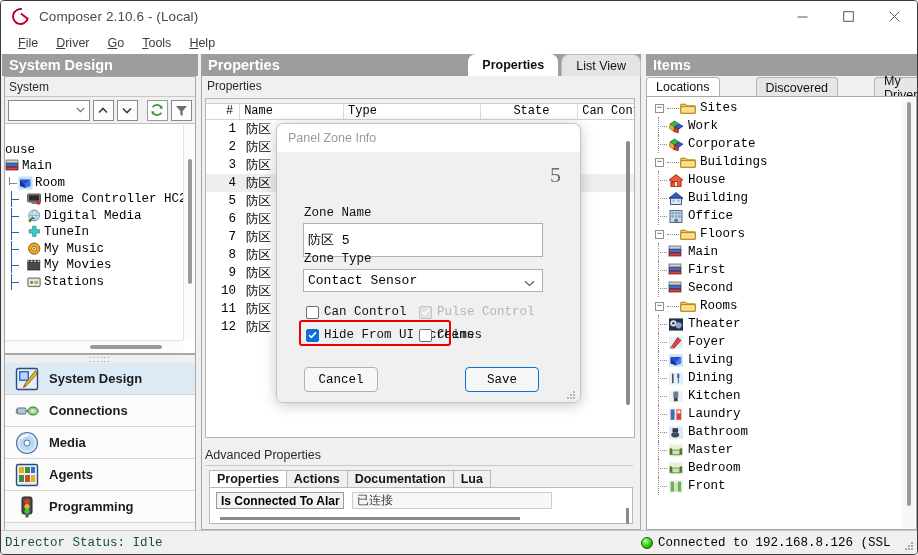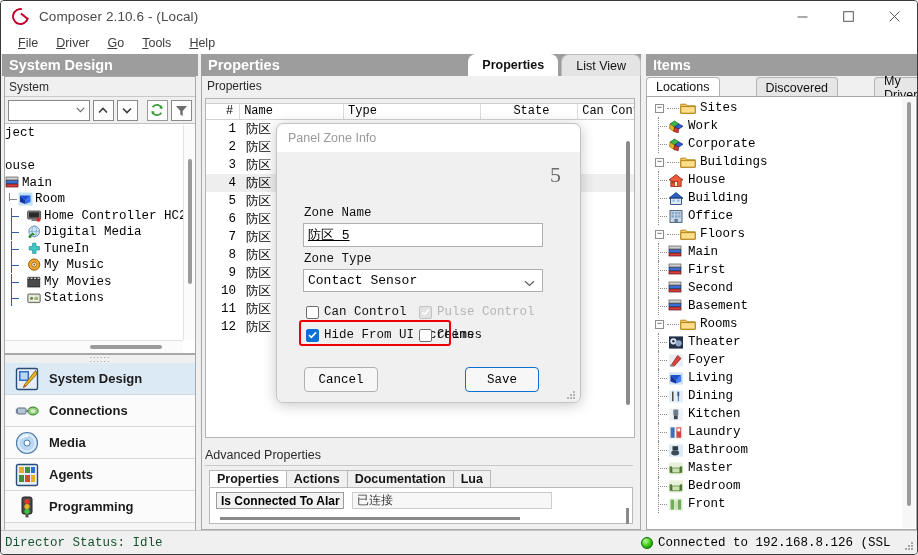--- a/index.html
+++ b/index.html
@@ -286,23 +286,23 @@
   }
   .modal-body { position:relative; height:252px; background:#f0f0f0; }
   .zone-num {
     position:absolute; right:19px; top:10px;
     font-family:"Liberation Serif", serif; font-size:22px; color:#6d6d6d;
   }
   .fld-label {
     font-family:"Liberation Mono", monospace; font-size:12.5px; color:#111;
   }
   .txtinput {
-    height:24px; border:1px solid #b0b0b0; background:#ffffff;
+    height:34px; border:1px solid #b0b0b0; background:#ffffff;
     display:flex; align-items:center; padding-left:4px;
-    font-family:"Liberation Mono", monospace; font-size:13px; color:#000;text-decoration:underline;
+    font-family:"Liberation Mono", monospace; font-size:13px; color:#000;
   }
   .selinput {
     height:23px; border:1px solid #b0b0b0; background:#ffffff;
     display:flex; align-items:center; padding-left:4px;
     font-family:"Liberation Mono", monospace; font-size:13px; color:#000;
     position:relative;
   }
   .selinput .chev { position:absolute; right:7px; top:6px; }
   .cbrow { display:flex; align-items:center; }
   .cbox {
@@ -396,23 +396,20 @@
           </svg>
         </div>
         <div class="tbtn">
           <svg width="13" height="13" viewBox="0 0 13 13">
               <polygon points="1,2 12,2 7.7,7 7.7,12 5.3,10.4 5.3,7" fill="#6d6d6d"></polygon>
             </svg>
         </div>
       </div>
       <div class="tree-area">
         <div class="tree-clip" id="left-tree">
-            <div class="tnode">
-              <span>ject</span>
-            </div>
             <div class="tnode">
               <span></span>
             </div>
             <div class="tnode">
               <span>ouse</span>
             </div>
             <div class="tnode">
               <span class="tico"><svg width="15" height="14" viewBox="0 0 15 14">
                   <rect x="1" y="8" width="12" height="3" fill="#d84040" stroke="#5a1111" stroke-width="0.7"></rect>
                   <rect x="1" y="4.5" width="12" height="3" fill="#3a6fd8" stroke="#16295a" stroke-width="0.7"></rect>
@@ -811,32 +808,20 @@
             <span style="width:21px;height:18px;position:relative;display:inline-block;flex:0 0 auto;">
               <span style="position:absolute;left:11px;top:0;bottom:0;width:0;border-left:1px dotted #8a8a8a;"></span>
               <span style="position:absolute;left:11px;top:9px;width:9px;height:0;border-top:1px dotted #8a8a8a;"></span>
             </span>
             <span class="rico"><svg width="15" height="14" viewBox="0 0 15 14">
                 <rect x="1" y="8" width="12" height="3" fill="#d84040" stroke="#5a1111" stroke-width="0.7"></rect>
                 <rect x="1" y="4.5" width="12" height="3" fill="#3a6fd8" stroke="#16295a" stroke-width="0.7"></rect>
                 <rect x="1" y="1" width="12" height="3" fill="#cfcfcf" stroke="#5a5a5a" stroke-width="0.7"></rect>
               </svg></span>
             <span>Second</span>
-          </div>
-          <div class="rnode">
-            <span style="width:21px;height:18px;position:relative;display:inline-block;flex:0 0 auto;">
-              <span style="position:absolute;left:11px;top:0;bottom:0;width:0;border-left:1px dotted #8a8a8a;"></span>
-              <span style="position:absolute;left:11px;top:9px;width:9px;height:0;border-top:1px dotted #8a8a8a;"></span>
-            </span>
-            <span class="rico"><svg width="15" height="14" viewBox="0 0 15 14">
-                <rect x="1" y="8" width="12" height="3" fill="#d84040" stroke="#5a1111" stroke-width="0.7"></rect>
-                <rect x="1" y="4.5" width="12" height="3" fill="#3a6fd8" stroke="#16295a" stroke-width="0.7"></rect>
-                <rect x="1" y="1" width="12" height="3" fill="#cfcfcf" stroke="#5a5a5a" stroke-width="0.7"></rect>
-              </svg></span>
-            <span>Basement</span>
           </div>
           <div class="rnode">
             <span style="width:8px;flex:0 0 auto;"></span>
             <span class="rexp">−</span>
             <span class="rdots"></span>
             <span class="rico"><svg width="16" height="14" viewBox="0 0 16 14">
                 <path d="M0.8 3.2h5l1.3 1.6h8.1v7.4H0.8z" fill="#f6c659" stroke="#a97f10" stroke-width="0.9"></path>
                 <path d="M0.8 5.6h14.4v6.6H0.8z" fill="#ffdd8a" stroke="#a97f10" stroke-width="0.9"></path>
               </svg></span>
             <span>Rooms</span>

